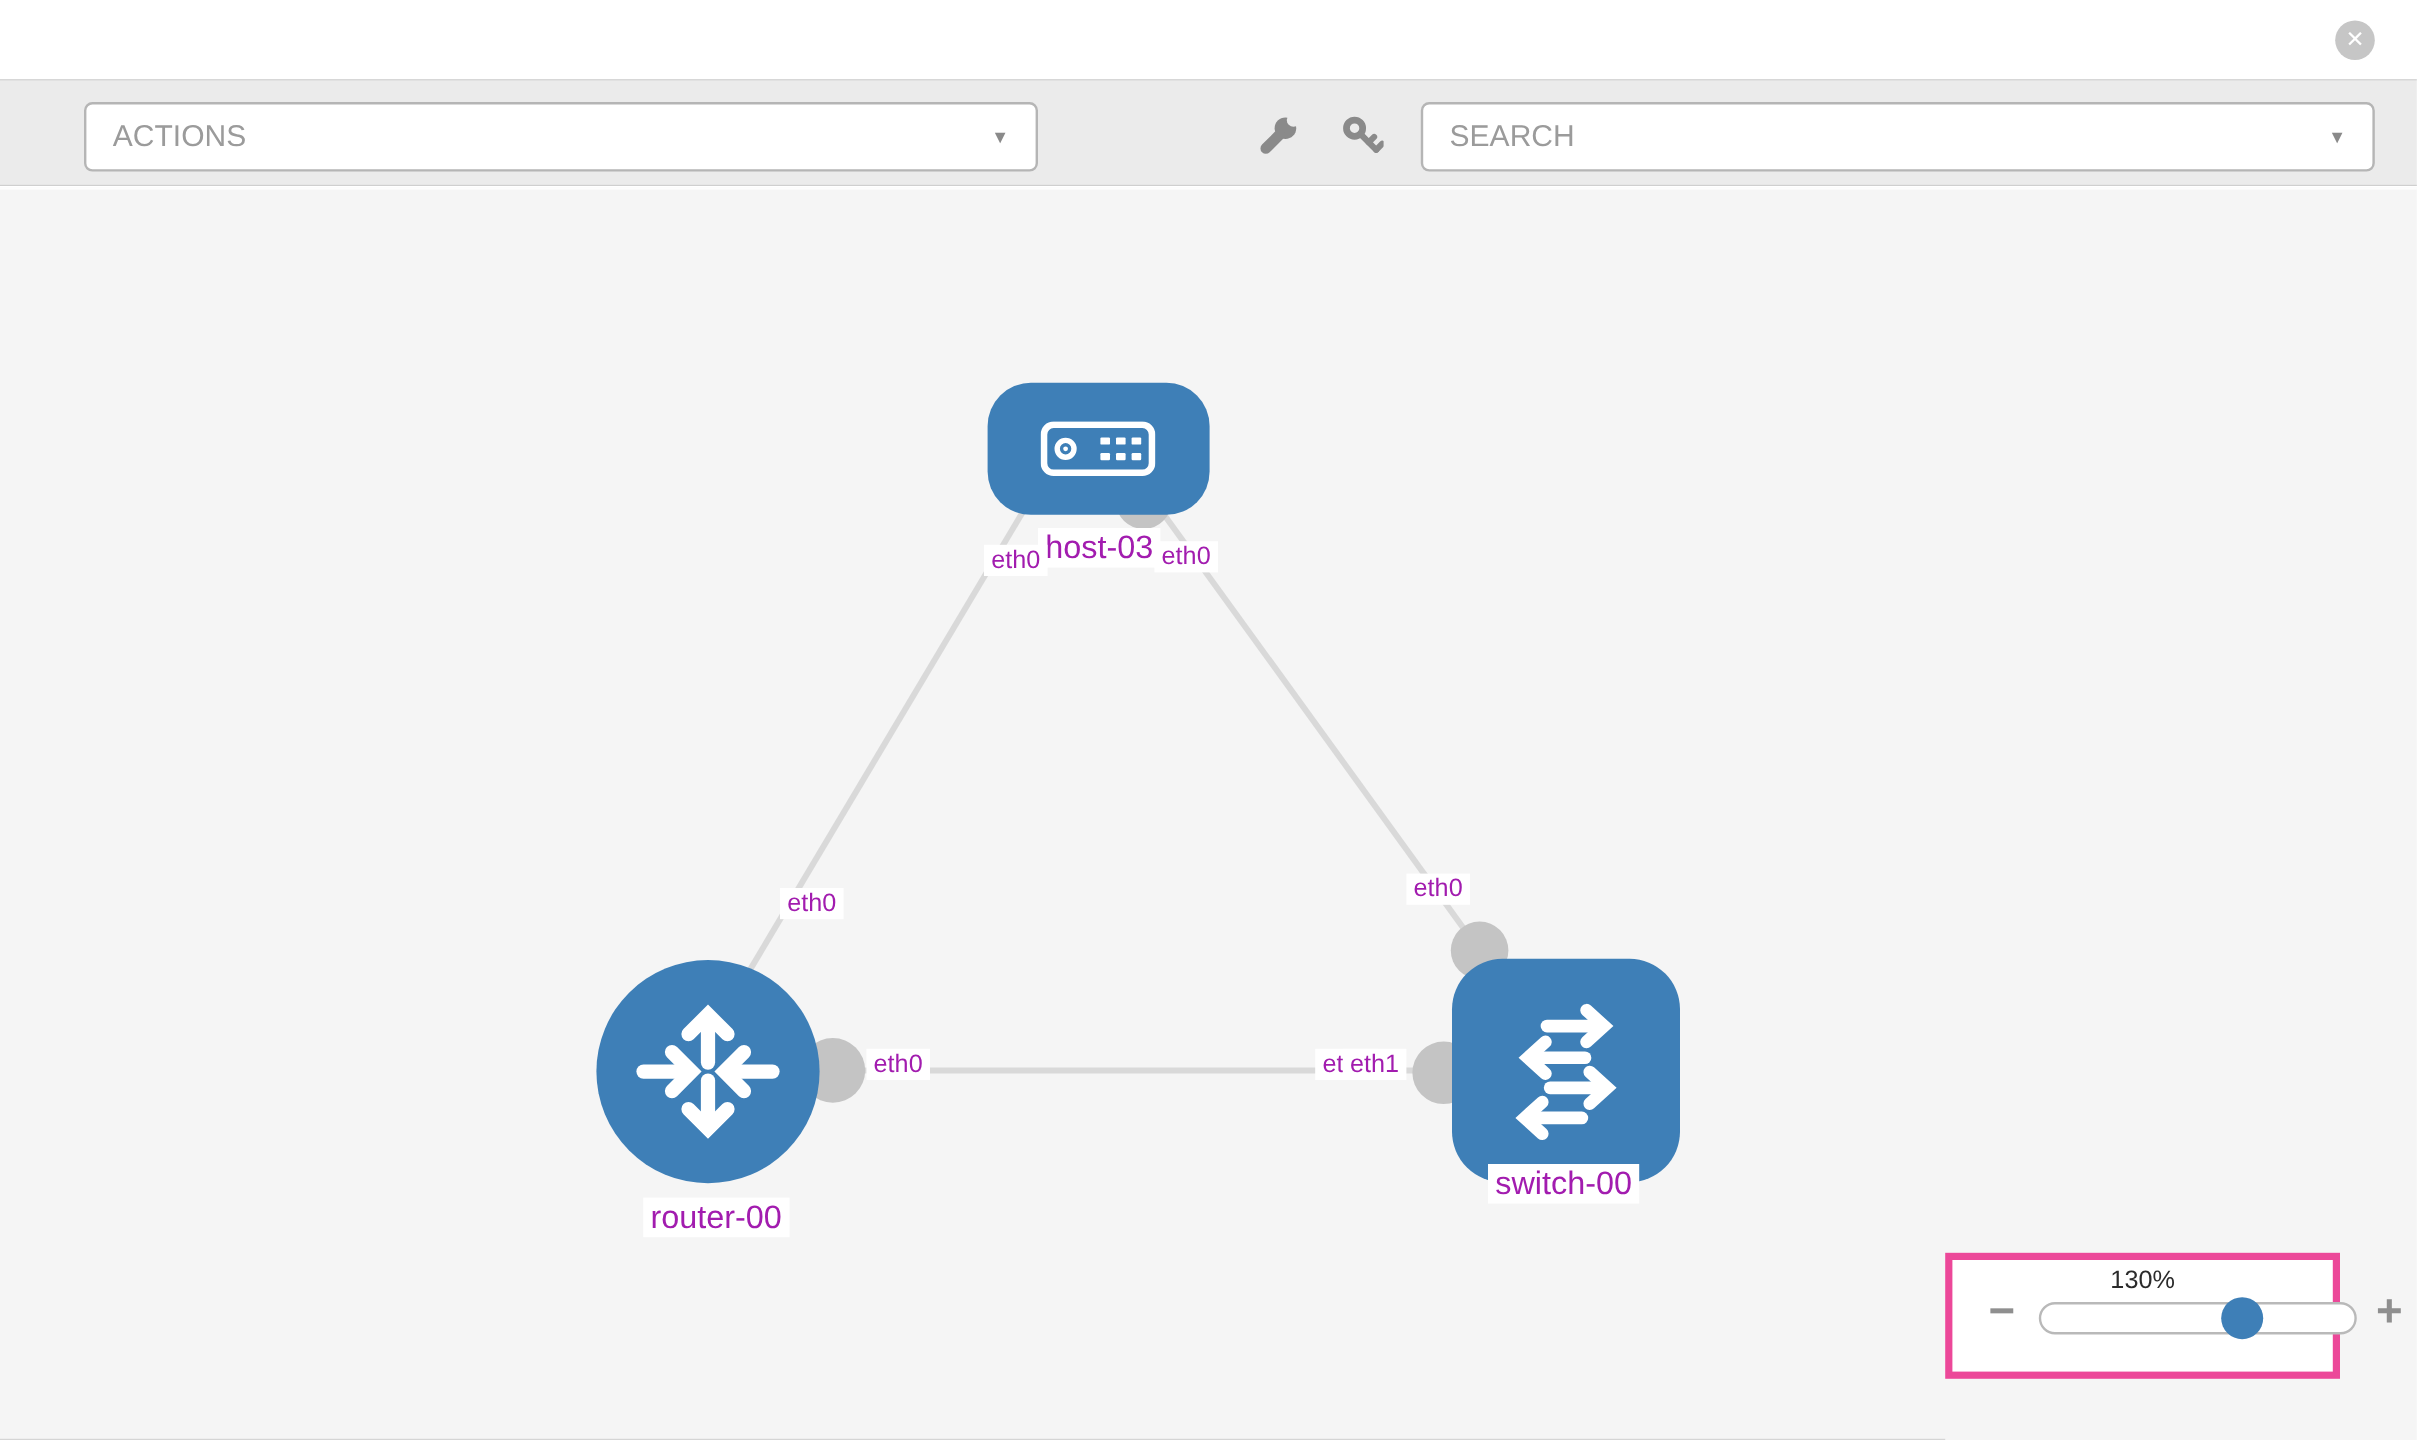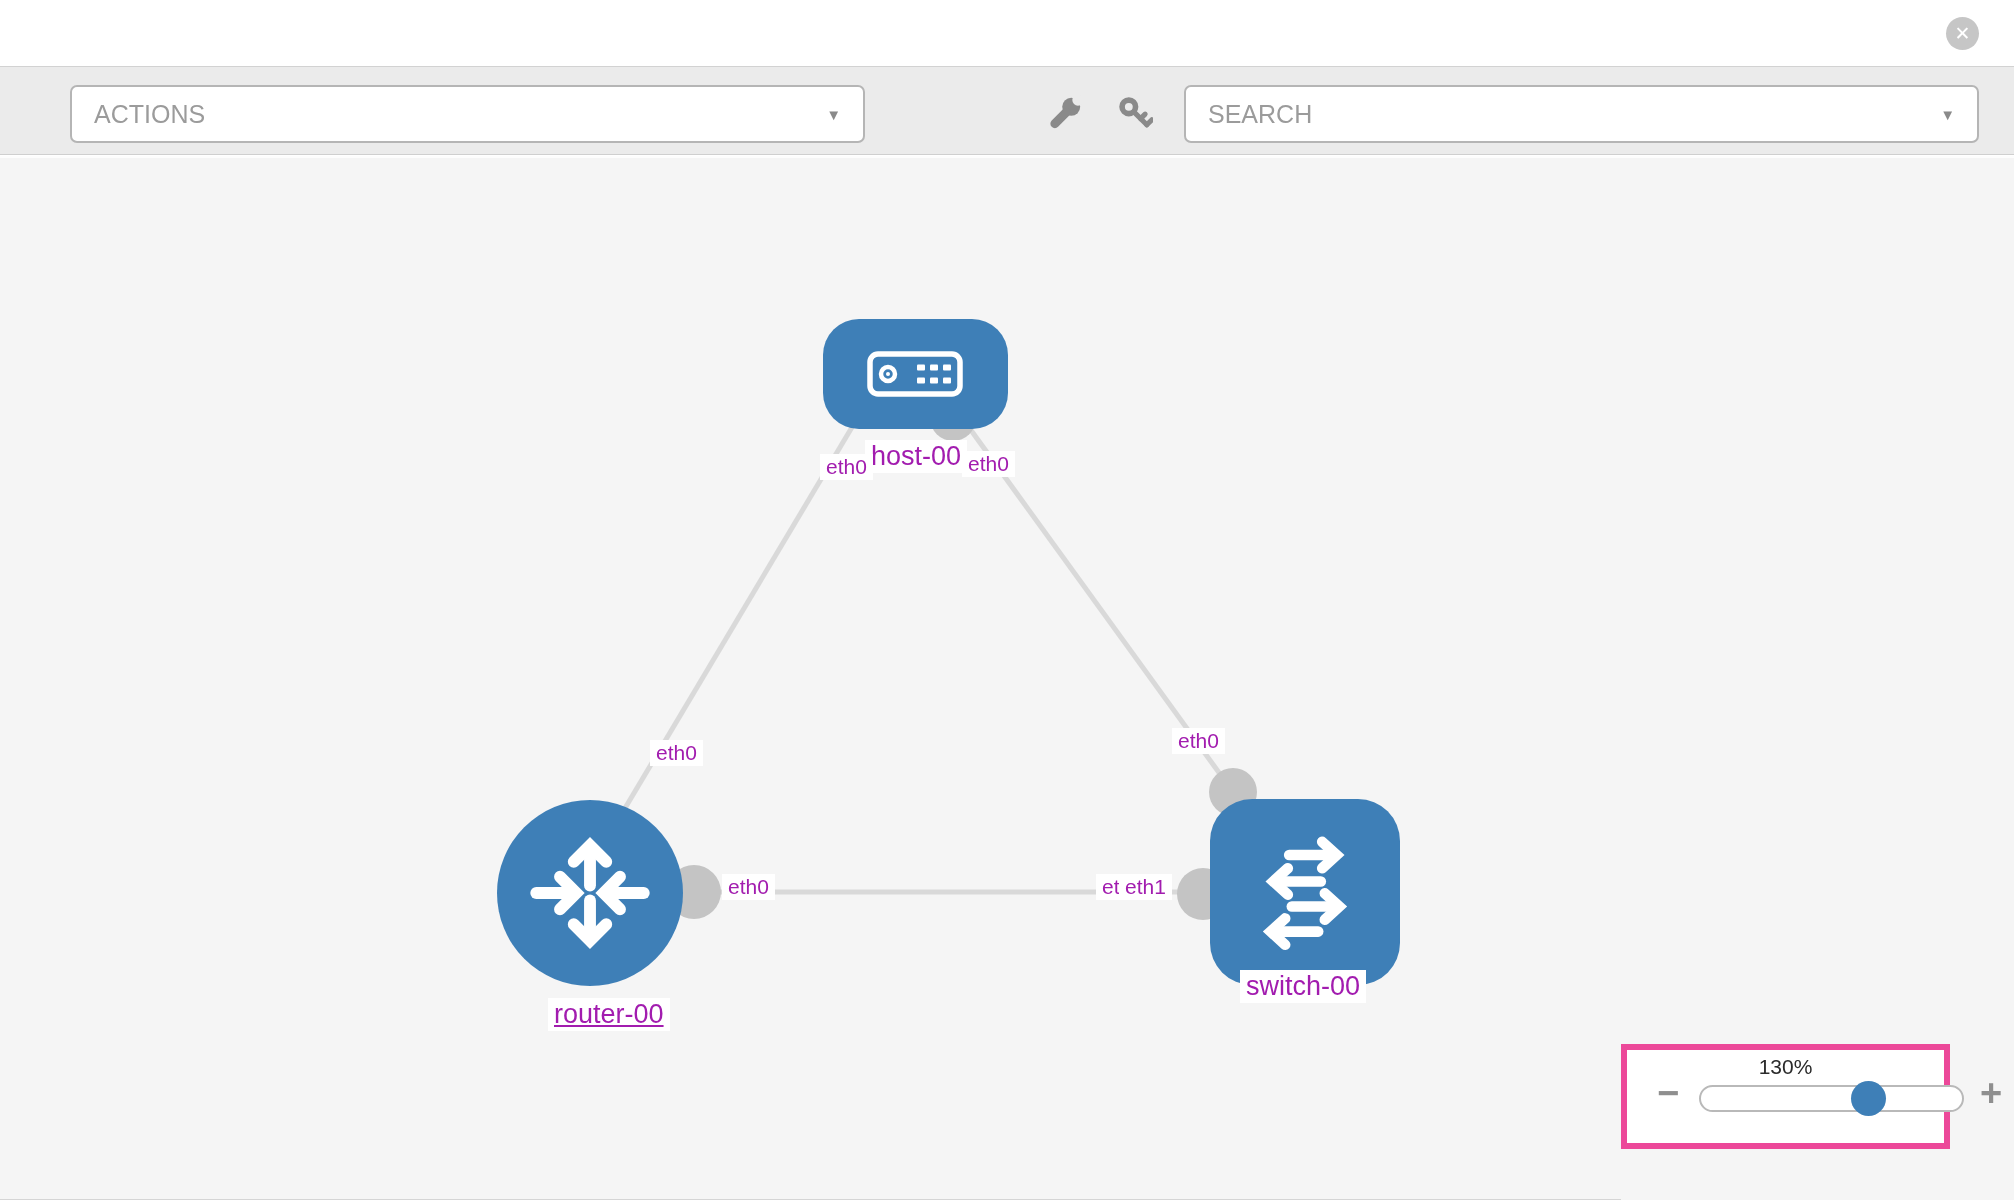--- a/index.html
+++ b/index.html
@@ -143,22 +143,22 @@
         <path d="M63 12 L74 22 L63 32"></path>
       <path d="M62 42 H28"></path>
         <path d="M37 32 L26 42 L37 52"></path>
       <path d="M40 61 H74"></path>
         <path d="M65 51 L76 61 L65 71"></path>
       <path d="M60 80 H26"></path>
         <path d="M35 70 L24 80 L35 90"></path>
     </svg>
   </div>
 
-  <div class="chip node-label" style="left:865px; top:282px;">host-00</div>
-  <div class="chip node-label" style="left:548px; top:840px;text-decoration:underline;">router-00</div>
+  <div class="chip node-label" style="left:865px; top:282px;">host-03</div>
+  <div class="chip node-label" style="left:536px; top:840px;">router-00</div>
   <div class="chip node-label" style="left:1240px; top:812px;">switch-00</div>
 
   <div class="chip iface-label" style="left:820px; top:296px;">eth0</div>
   <div class="chip iface-label" style="left:962px; top:293px;">eth0</div>
   <div class="chip iface-label" style="left:650px; top:582px;">eth0</div>
   <div class="chip iface-label" style="left:1172px; top:570px;">eth0</div>
   <div class="chip iface-label" style="left:722px; top:716px;">eth0</div>
   <div class="chip iface-label" style="left:1096px; top:716px;">eth0</div>
   <div class="chip iface-label" style="left:1119px; top:716px;">eth1</div>
 

